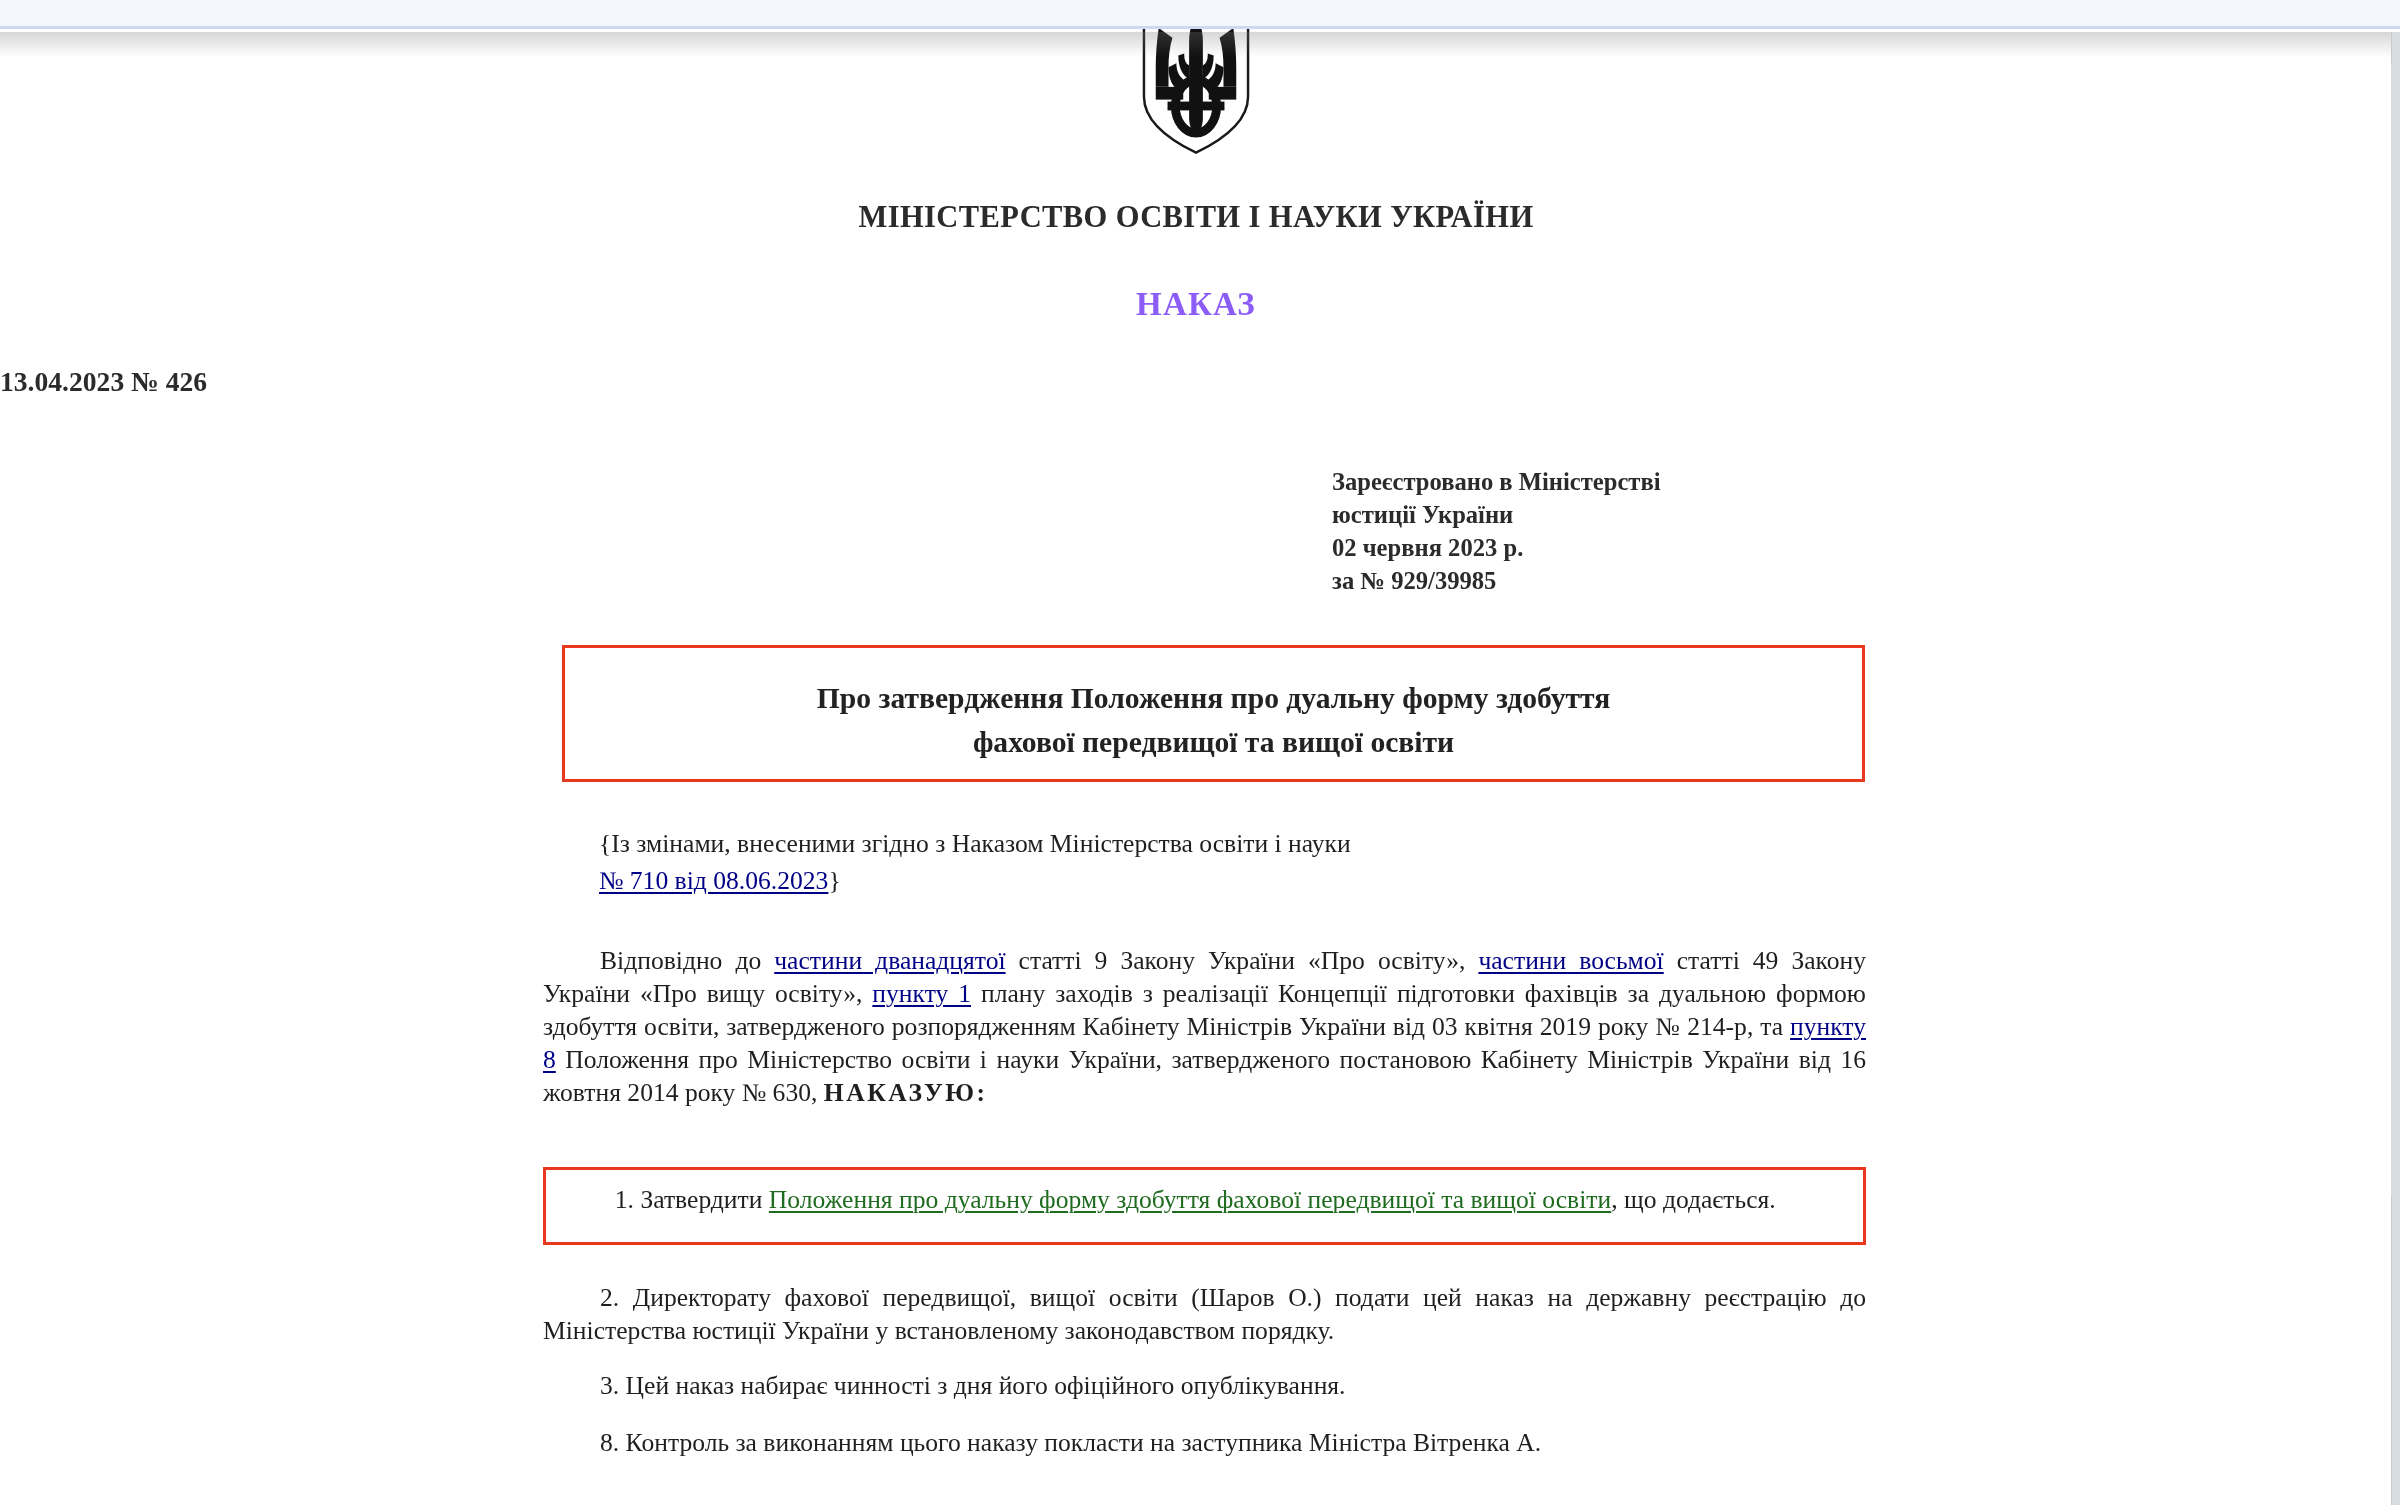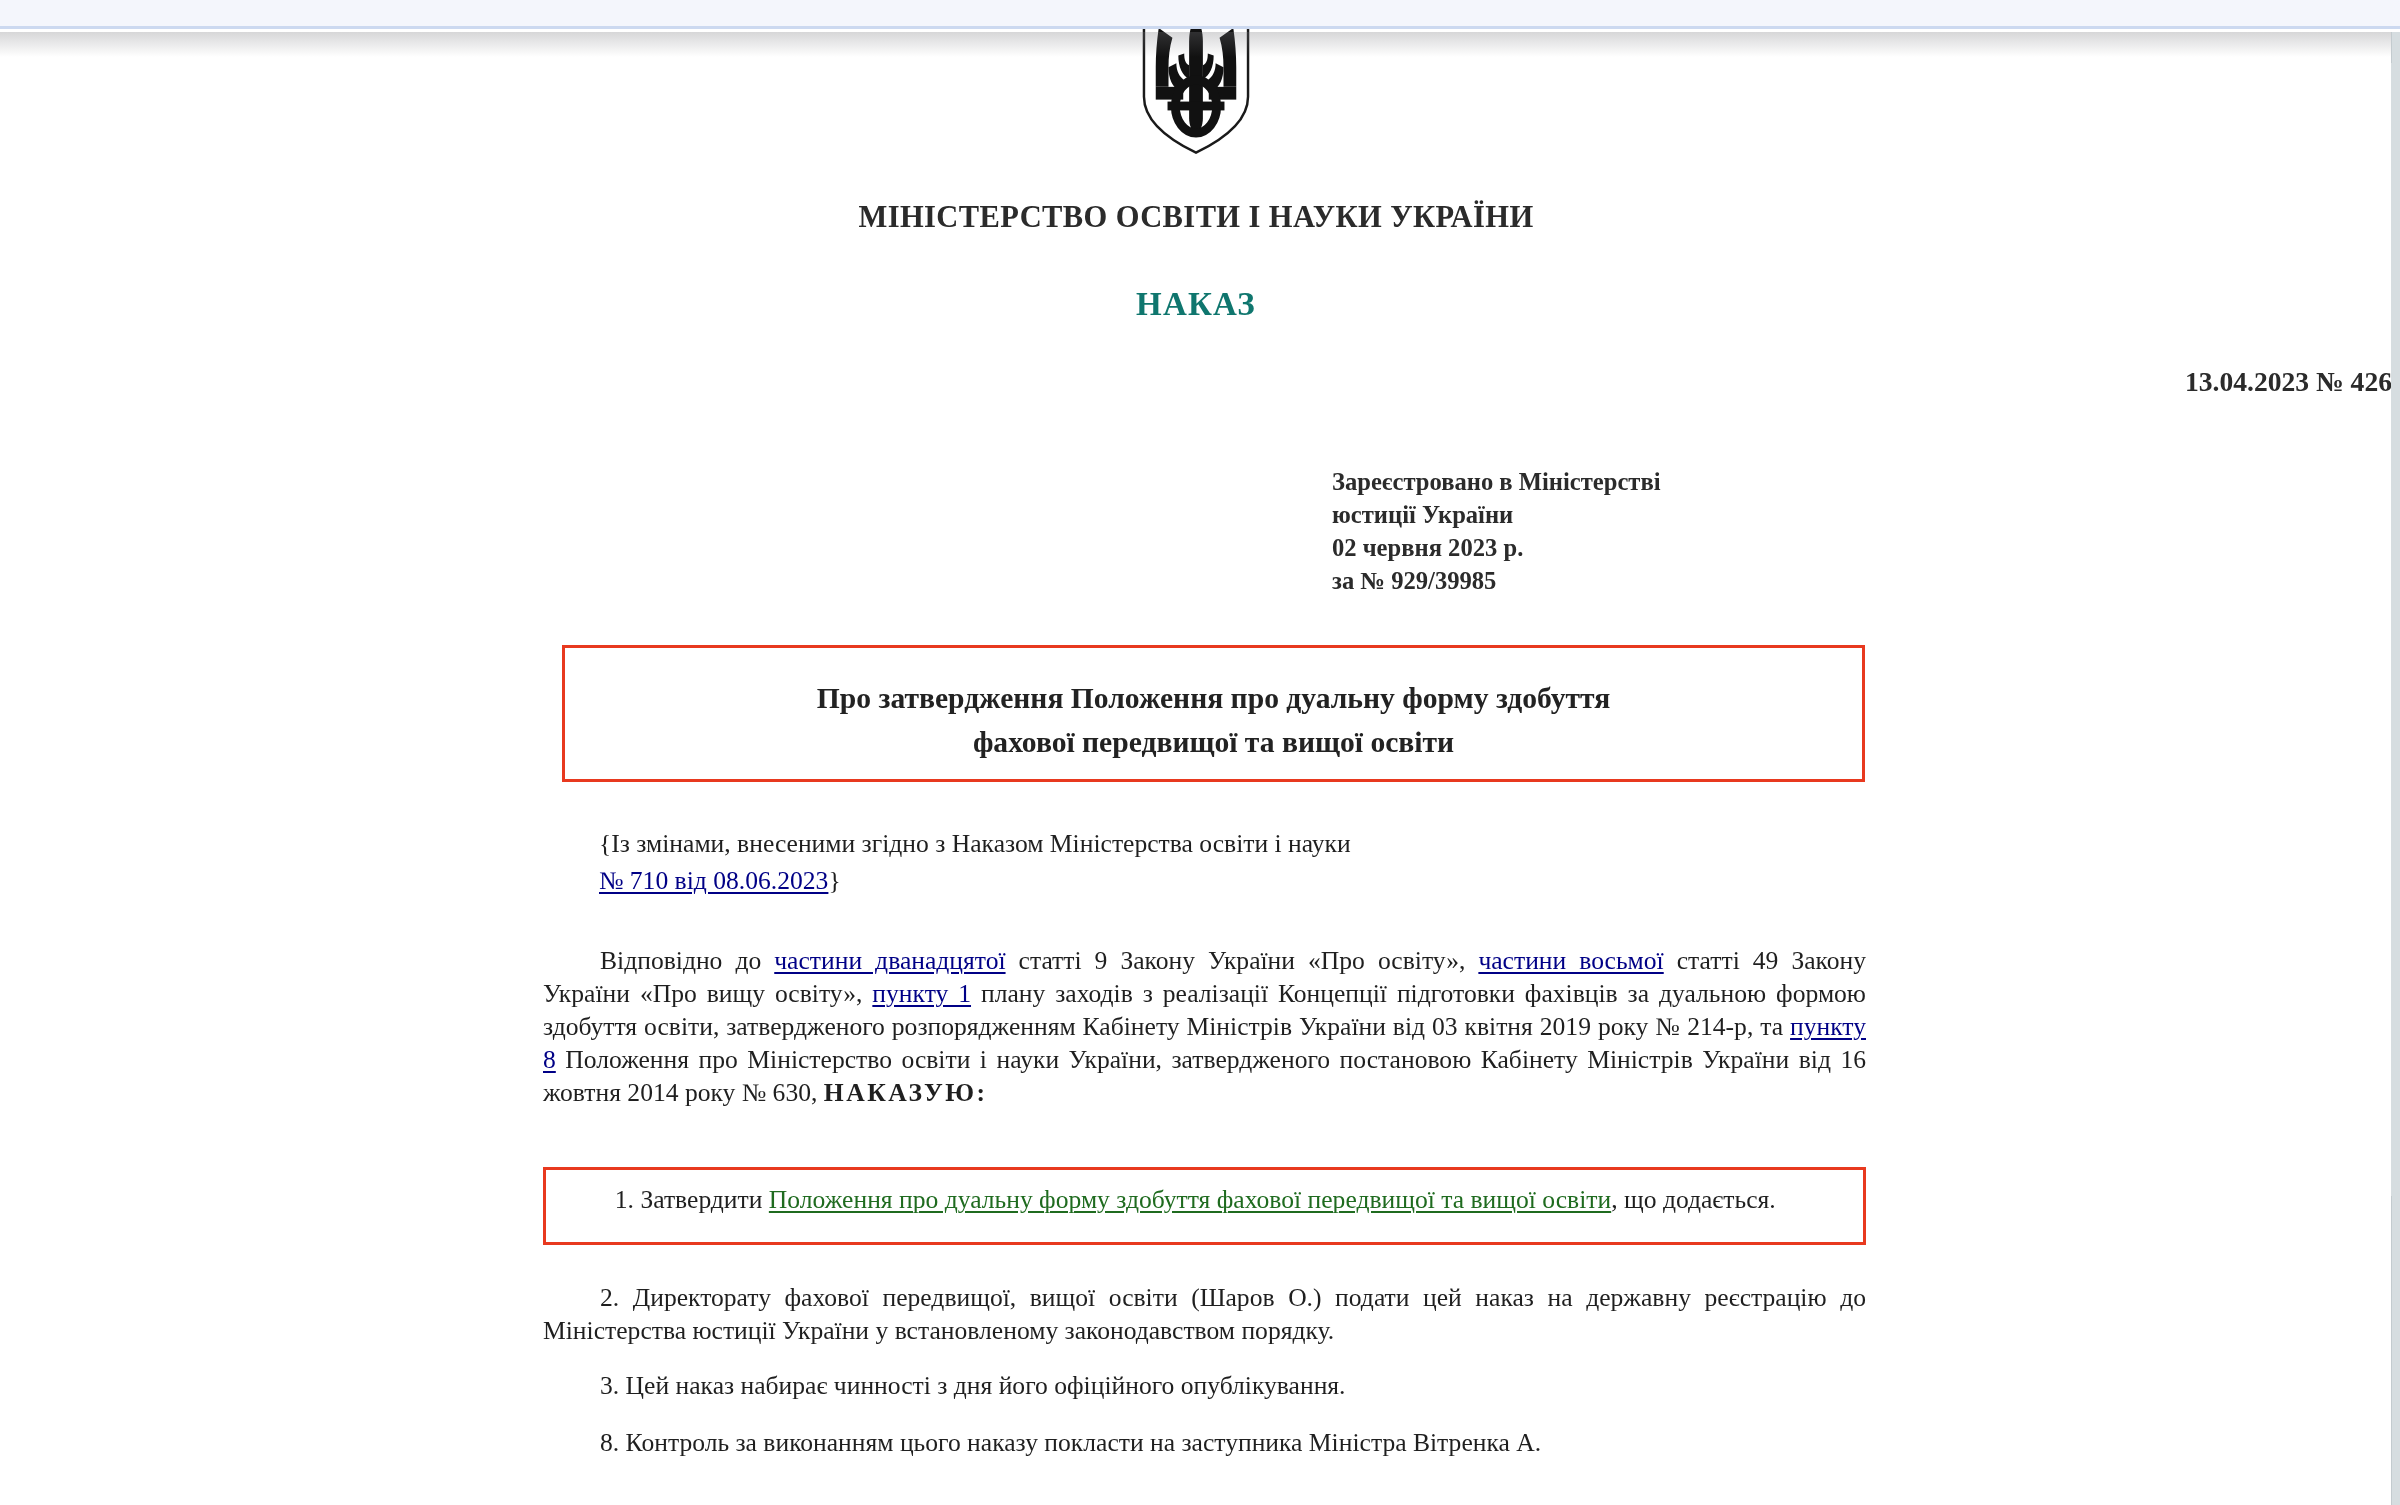--- a/index.html
+++ b/index.html
@@ -81,27 +81,27 @@
     color: #2b2b2b;
   }
   .order-word {
     position: absolute;
     left: 0; top: 286px;
     width: 2392px;
     text-align: center;
     font-size: 33px;
     font-weight: bold;
     letter-spacing: 1.2px;
-    color: #0f766e;
+    color: #8b5cf6;
   }
   .date-no {
     position: absolute;
     left: 0; top: 366px;
     width: 2392px;
-    text-align: right;
+    text-align: left;
     font-size: 27.6px;
     font-weight: bold;
     color: #2b2b2b;
   }
 
   
   .reg-block {
     position: absolute;
     left: 1332px;
     top: 465px;

